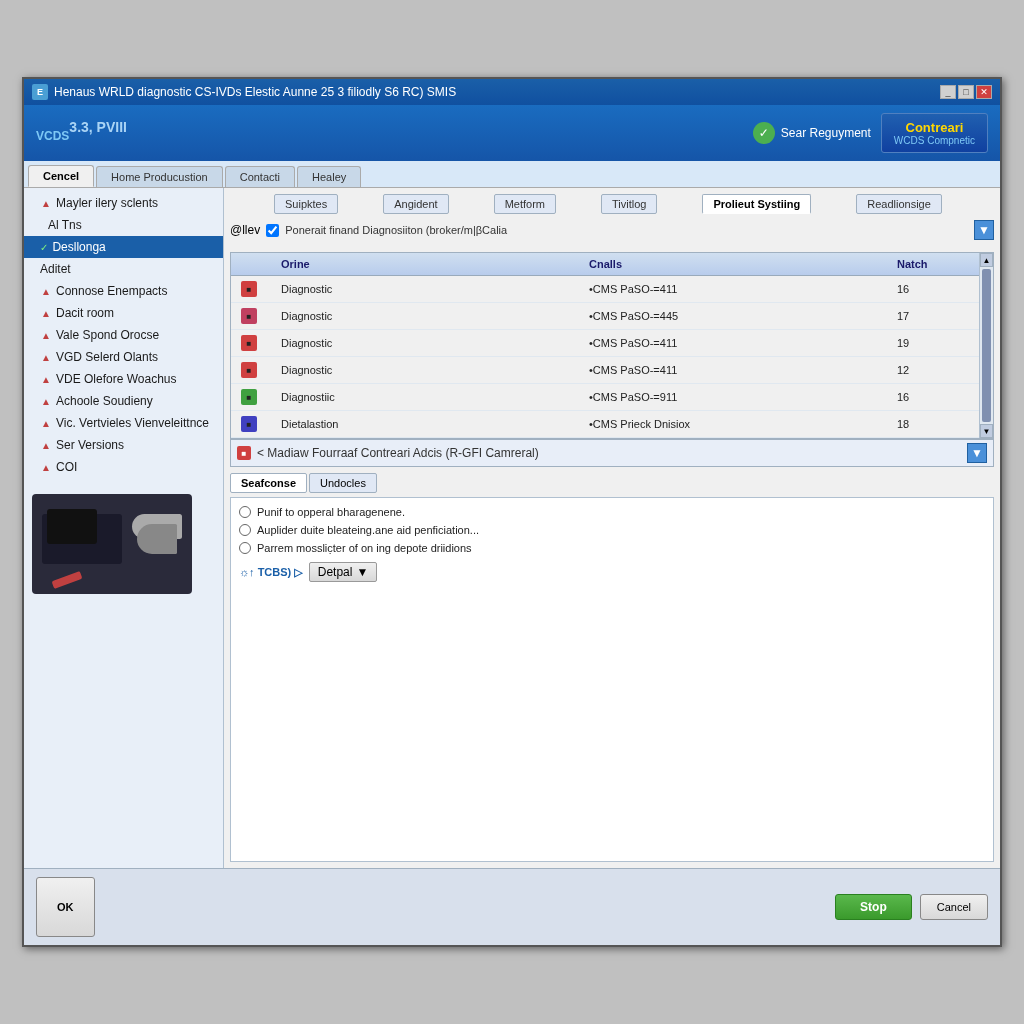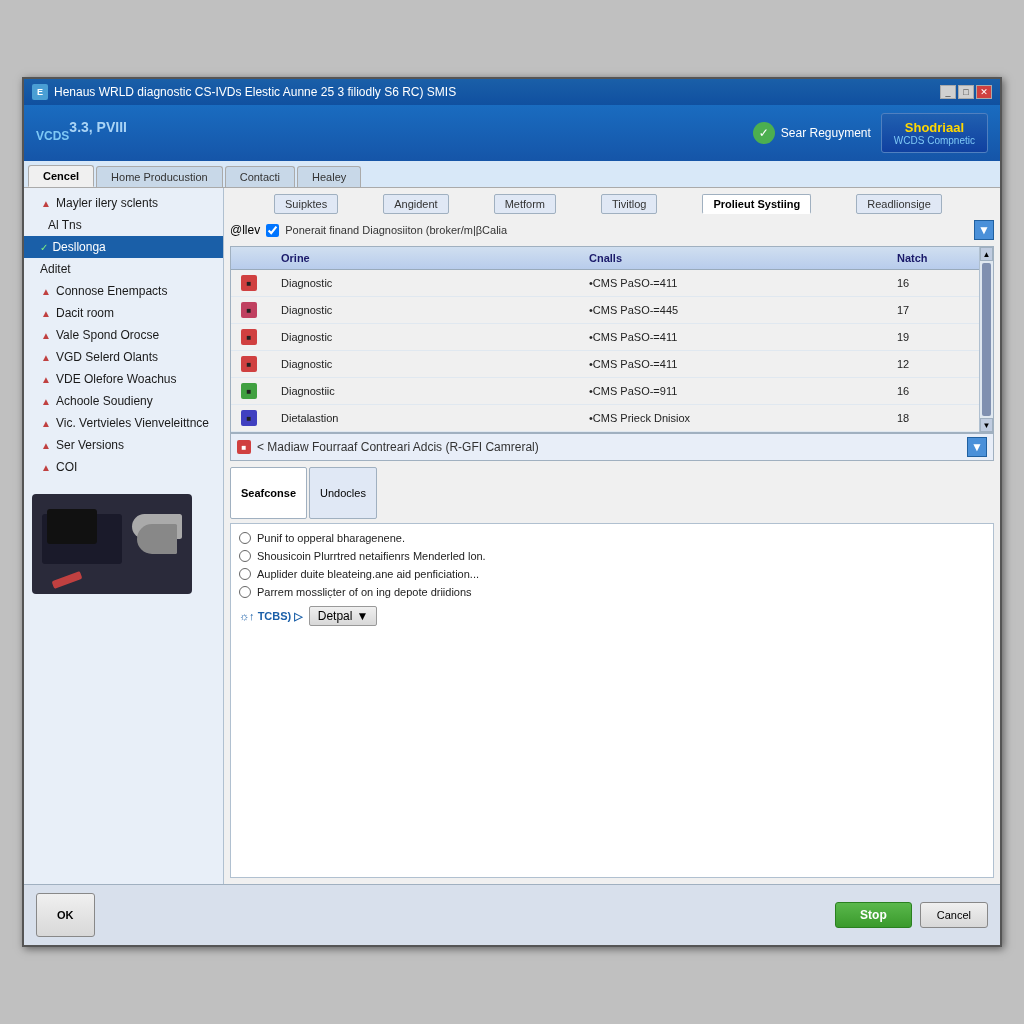--- a/index.html
+++ b/index.html
@@ -29,45 +29,45 @@
     .sidebar-item.selected { background: #1a5fa8; color: white; }
     .sidebar-item .si-icon { width: 12px; height: 12px; display: flex; align-items: center; justify-content: center; font-size: 10px; color: #c04040; }
     .sidebar-image { padding: 8px; text-align: center; margin-top: 8px; }
     .device-img { width: 160px; height: 100px; background: #2a2a3a; border-radius: 4px; display: flex; align-items: center; justify-content: center; position: relative; overflow: hidden; }
     .device-img::before { content: ''; position: absolute; top: 20px; left: 10px; width: 80px; height: 50px; background: #1a1a2a; border-radius: 3px; }
     .device-img::after { content: ''; position: absolute; top: 30px; right: 15px; width: 40px; height: 30px; background: #888; border-radius: 20px 2px 2px 20px; }
     .main-panel { flex: 1; padding: 6px; display: flex; flex-direction: column; overflow: hidden; }
     .inner-tabs { display: flex; gap: 1px; margin-bottom: 6px; flex-wrap: wrap; }
     .inner-tab { padding: 3px 10px; background: #e0e8f5; border: 1px solid #a0b0c0; border-radius: 2px; cursor: pointer; font-size: 11px; color: #333; margin-left: 44px; }
     .inner-tab.active { background: white; border-bottom-color: white; color: #000; font-weight: bold; }
-    .filter-row { display: flex; align-items: center; gap: 6px; margin-bottom: 6px; }
+    .filter-row { display: flex; align-items: center; gap: 6px; margin-bottom: 12px; }
     .filter-checkbox { width: 13px; height: 13px; }
     .filter-text { font-size: 11px; color: #333; flex: 1; }
     .filter-dropdown { width: 20px; height: 20px; background: #4a90d9; border: 1px solid #2060a0; display: flex; align-items: center; justify-content: center; color: white; cursor: pointer; }
     .table-header { display: grid; grid-template-columns: 40px 1fr 1fr 80px; background: linear-gradient(to bottom, #d0dff0, #b8ccec); border-bottom: 1px solid #9ab; padding: 3px 6px; }
     .table-header-cell { font-weight: bold; font-size: 11px; color: #1a1a6a; padding: 2px 4px; }
     .table-row { display: grid; grid-template-columns: 40px 1fr 1fr 80px; padding: 3px 6px; border-bottom: 1px solid #e0e8f0; align-items: center; }
     .table-cell { font-size: 11px; color: #222; padding: 2px 4px; }
     .row-icon { width: 16px; height: 16px; border-radius: 2px; display: flex; align-items: center; justify-content: center; font-size: 8px; }
     .status-bar { background: #e8eef8; border: 1px solid #a0b0c0; padding: 3px 6px; font-size: 10px; color: #333; margin-bottom: 6px; display: flex; align-items: center; gap: 6px; }
     .status-icon { width: 14px; height: 14px; background: #d04040; border-radius: 2px; display: flex; align-items: center; justify-content: center; color: white; font-size: 8px; }
     .bottom-tabs { display: flex; gap: 2px; margin-bottom: 4px; }
-    .bottom-tab { padding: 19px 10px; background: #e0e8f5; border: 1px solid #a0b0c0; border-radius: 2px; cursor: pointer; font-size: 11px; }
+    .bottom-tab { padding: 3px 10px; background: #e0e8f5; border: 1px solid #a0b0c0; border-radius: 2px; cursor: pointer; font-size: 11px; }
     .bottom-tab.active { background: white; font-weight: bold; }
     .options-area { background: white; border: 1px solid #b0c0d0; padding: 8px; flex: 1; }
     .option-row { display: flex; align-items: center; gap: 6px; margin-bottom: 6px; }
     .radio-btn { width: 12px; height: 12px; border-radius: 50%; border: 1px solid #666; background: white; display: flex; align-items: center; justify-content: center; flex-shrink: 0; }
     .option-text { font-size: 11px; color: #222; }
     .tcbs-row { display: flex; align-items: center; gap: 6px; margin-top: 8px; }
     .tcbs-label { font-size: 11px; color: #1a5fa8; font-weight: bold; }
     .dropdown-btn { padding: 2px 8px; background: linear-gradient(to bottom, #f0f0f0, #d8d8d8); border: 1px solid #999; border-radius: 2px; cursor: pointer; font-size: 11px; display: flex; align-items: center; gap: 4px; }
     .footer { background: #d8e0ec; border-top: 1px solid #a0b0c0; padding: 8px 12px; display: flex; align-items: center; justify-content: space-between; }
     .footer-left {}
     .footer-right { display: flex; gap: 8px; }
-    .btn-ok { padding: 15px 20px; background: linear-gradient(to bottom, #f0f0f0, #d8d8d8); border: 1px solid #888; border-radius: 3px; cursor: pointer; font-size: 11px; font-weight: bold; }
+    .btn-ok { padding: 23px 20px; background: linear-gradient(to bottom, #f0f0f0, #d8d8d8); border: 1px solid #888; border-radius: 3px; cursor: pointer; font-size: 11px; font-weight: bold; }
     .btn-stop { padding: 5px 24px; background: linear-gradient(to bottom, #5ab84c, #3a9a2c); border: 1px solid #2a8020; border-radius: 3px; cursor: pointer; font-size: 12px; font-weight: bold; color: white; }
     .btn-cancel { padding: 5px 16px; background: linear-gradient(to bottom, #f0f0f0, #d8d8d8); border: 1px solid #888; border-radius: 3px; cursor: pointer; font-size: 11px; }
     .scrollbar { width: 14px; background: #e0e8f0; border-left: 1px solid #b0c0d0; display: flex; flex-direction: column; }
     .scroll-up, .scroll-down { height: 14px; background: #c0cce0; border: 1px solid #a0b0c0; display: flex; align-items: center; justify-content: center; font-size: 8px; cursor: pointer; }
     .scroll-thumb { flex: 1; background: #8090b0; margin: 2px; border-radius: 2px; }
     .table-with-scroll { display: flex; border: 1px solid #a0b0c0; }
     .table-inner { flex: 1; }
   </style>
 </head>
 <body>
@@ -89,21 +89,21 @@
   <div class="header">
     <div class="header-logo">
       <span>VCDS</span><span style="font-size:14px;vertical-align:super;color:#aad4f5">3.3, PVIII</span>
     </div>
     <div class="header-right">
       <div class="header-reg">
         <div class="header-reg-icon">✓</div>
         <span>Sear Reguyment</span>
       </div>
       <div class="header-shopbtn">
-        <div class="line1">Shodriaal</div>
+        <div class="line1">Contreari</div>
         <div class="line2">WCDS Compnetic</div>
       </div>
     </div>
   </div>
 
   <div class="tabs-bar">
     <div class="tab active">Cencel</div>
     <div class="tab">Home Producustion</div>
     <div class="tab">Contacti</div>
     <div class="tab">Healey</div>
@@ -265,24 +265,20 @@
         <div class="bottom-tab">Undocles</div>
       </div>
 
       <div class="options-area">
         <div class="option-row">
           <div class="radio-btn"></div>
           <span class="option-text">Punif to opperal bharagenene.</span>
         </div>
         <div class="option-row">
           <div class="radio-btn"></div>
-          <span class="option-text">Shousicoin Plurrtred netaifienrs Menderled lon.</span>
-        </div>
-        <div class="option-row">
-          <div class="radio-btn"></div>
           <span class="option-text">Auplider duite bleateing.ane aid penficiation...</span>
         </div>
         <div class="option-row">
           <div class="radio-btn"></div>
           <span class="option-text">Parrem mosslic̣ter of on ing depote driidions</span>
         </div>
         <div class="tcbs-row">
           <span class="tcbs-label">☼↑ TCBS) ▷</span>
           <div class="dropdown-btn">
             <span>Detpal</span>

